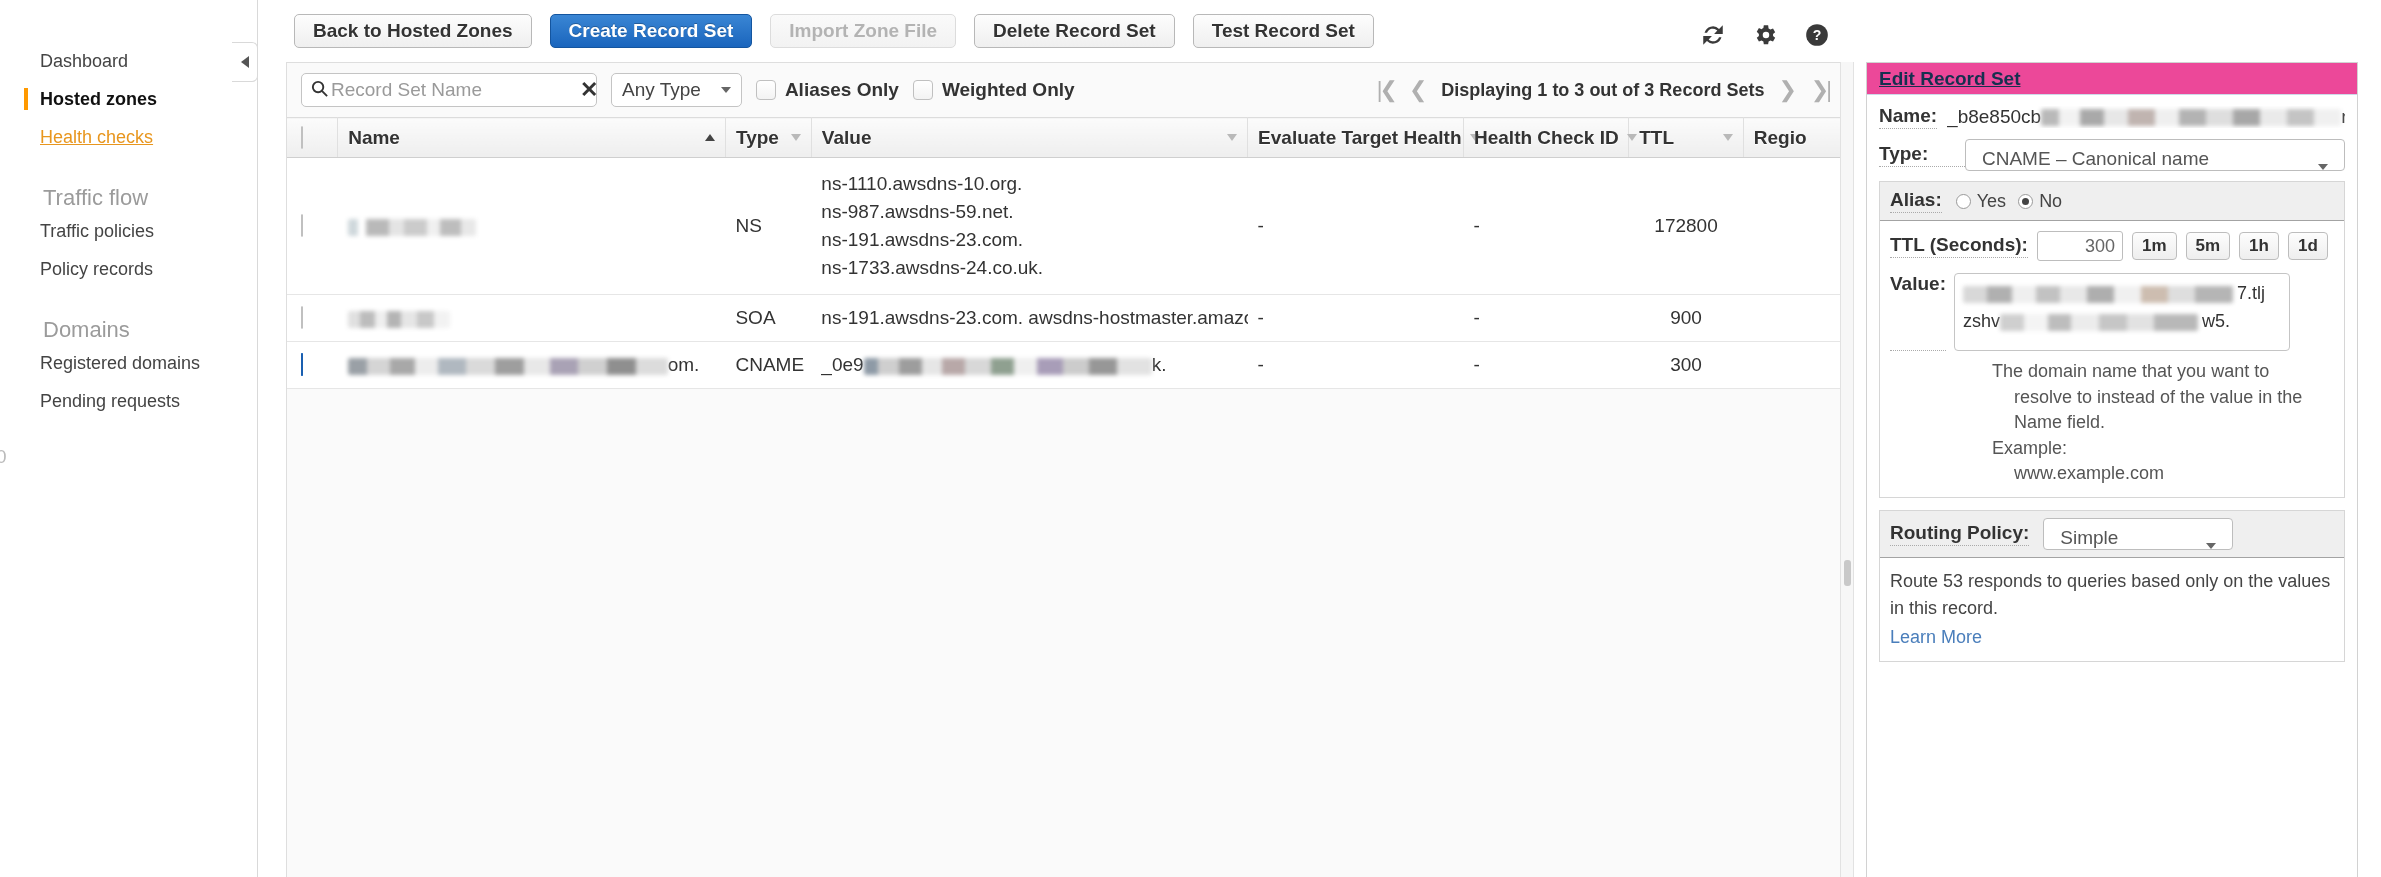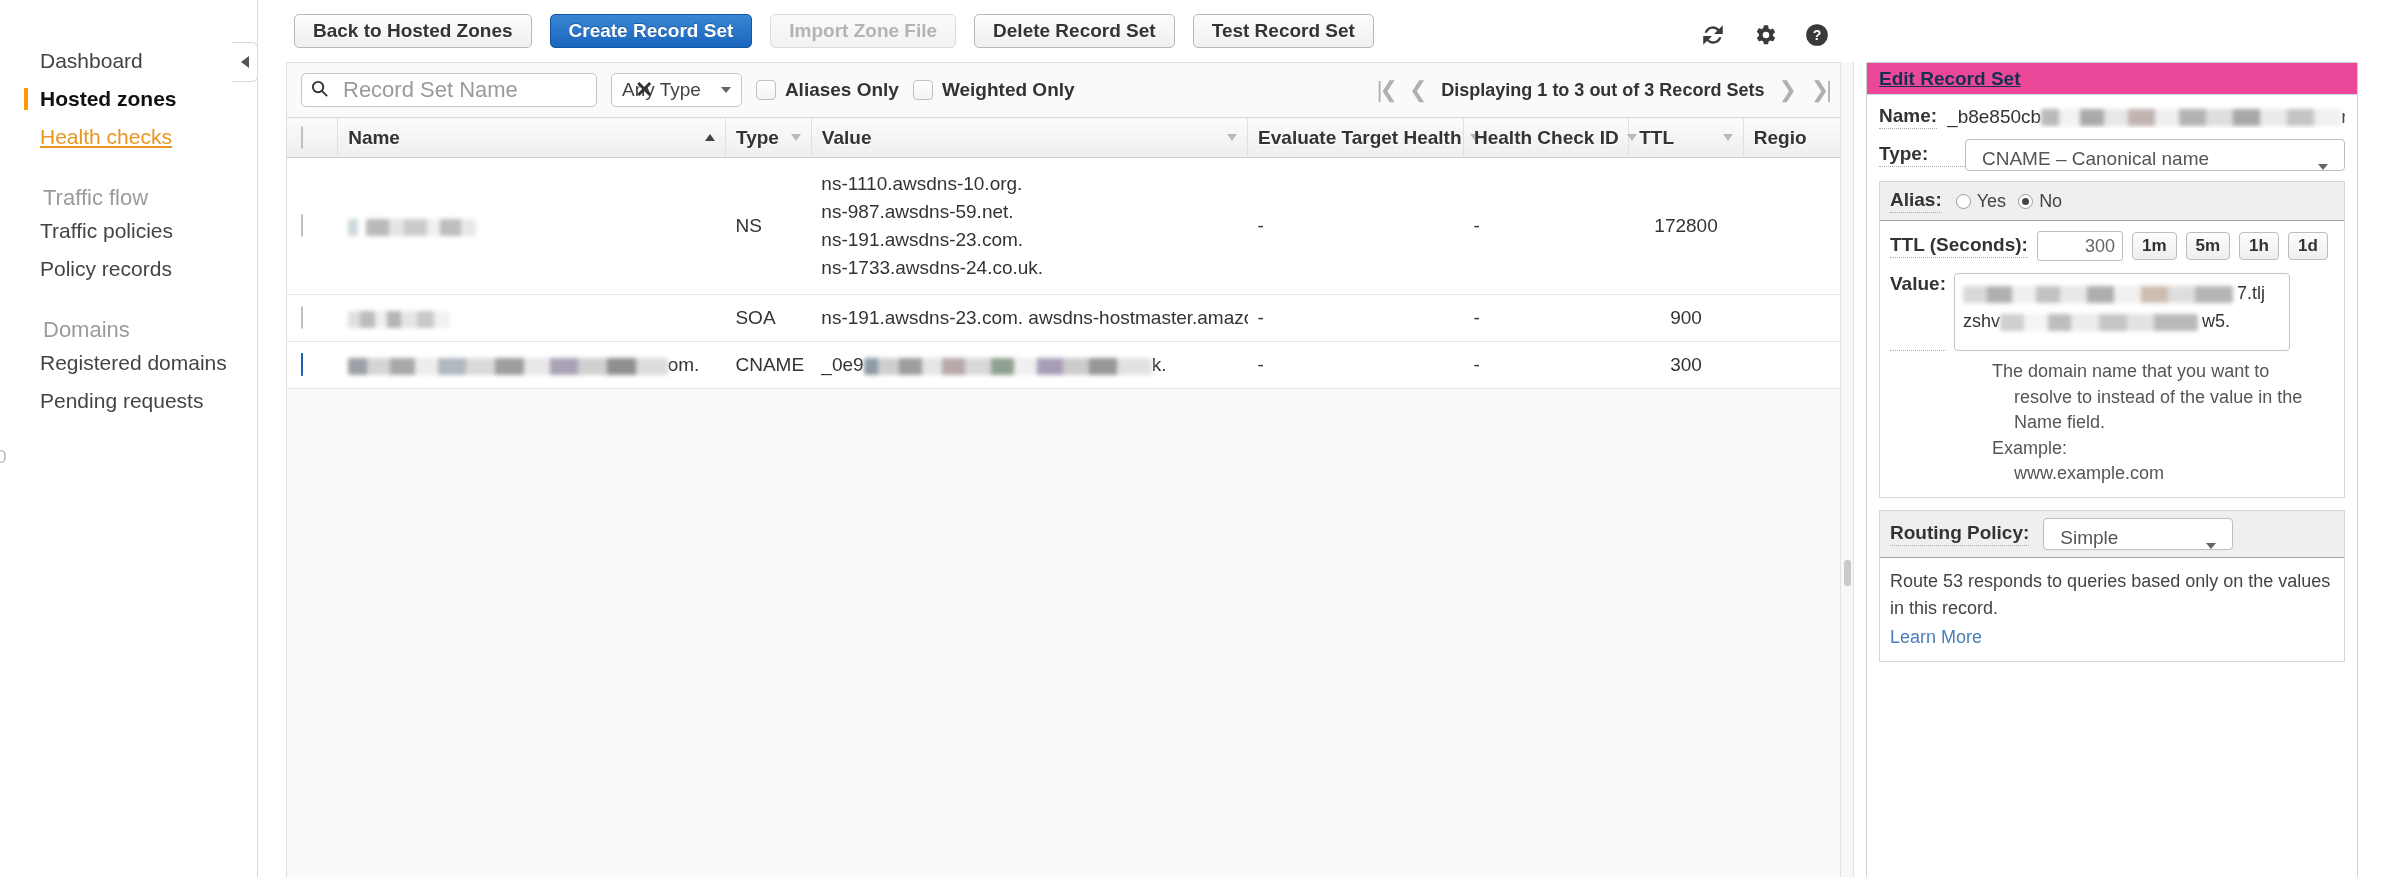--- a/index.html
+++ b/index.html
@@ -12,21 +12,21 @@
   .app { position: relative; width: 2381px; height: 877px; background: #fff; }
 
   
   .sidebar {
     position: absolute; left: 0; top: 0; width: 258px; height: 877px;
     background: #fff; border-right: 1px solid #d9d9d9;
   }
   .nav-list { padding-top: 42px; }
   .nav-item {
     position: relative; height: 38px; line-height: 38px;
-    padding-left: 40px; font-size: 21px; color: #444; white-space: nowrap;
+    padding-left: 40px; font-size: 18px; color: #444; white-space: nowrap;
     cursor: pointer;
   }
   .nav-item.active { font-weight: bold; color: #111; }
   .nav-item.active::before {
     content: ""; position: absolute; left: 24px; top: 8px;
     width: 4px; height: 22px; background: #f90;
   }
   .nav-item.link { color: #e8961e; text-decoration: underline; }
   .nav-group {
     height: 40px; line-height: 52px; padding-left: 43px;
@@ -98,21 +98,21 @@
     gap: 14px; position: relative;
   }
   .search-box {
     position: relative; width: 296px; height: 34px;
     background: #fff; border: 1px solid #c4c4c4; border-radius: 5px;
     display: flex; align-items: center; padding: 0 8px;
   }
   .search-box .magnifier { flex: 0 0 auto; margin-right: 2px; }
   .search-box input {
     flex: 1; border: none; outline: none; background: transparent;
-    font-family: "Liberation Sans", sans-serif; font-size: 22px; color: #333; margin-left: 12px;
+    font-family: "Liberation Sans", sans-serif; font-size: 19px; color: #333;
   }
   .search-box input::placeholder { color: #9a9a9a; }
   .search-box .clear {
     font-size: 22px; color: #333; cursor: pointer; line-height: 1;
     font-weight: bold; padding-left: 4px;
   }
   .type-select {
     height: 34px; min-width: 98px; padding: 0 10px;
     border: 1px solid #c4c4c4; border-radius: 5px; background: #fff;
     display: flex; align-items: center; justify-content: space-between; gap: 20px;

